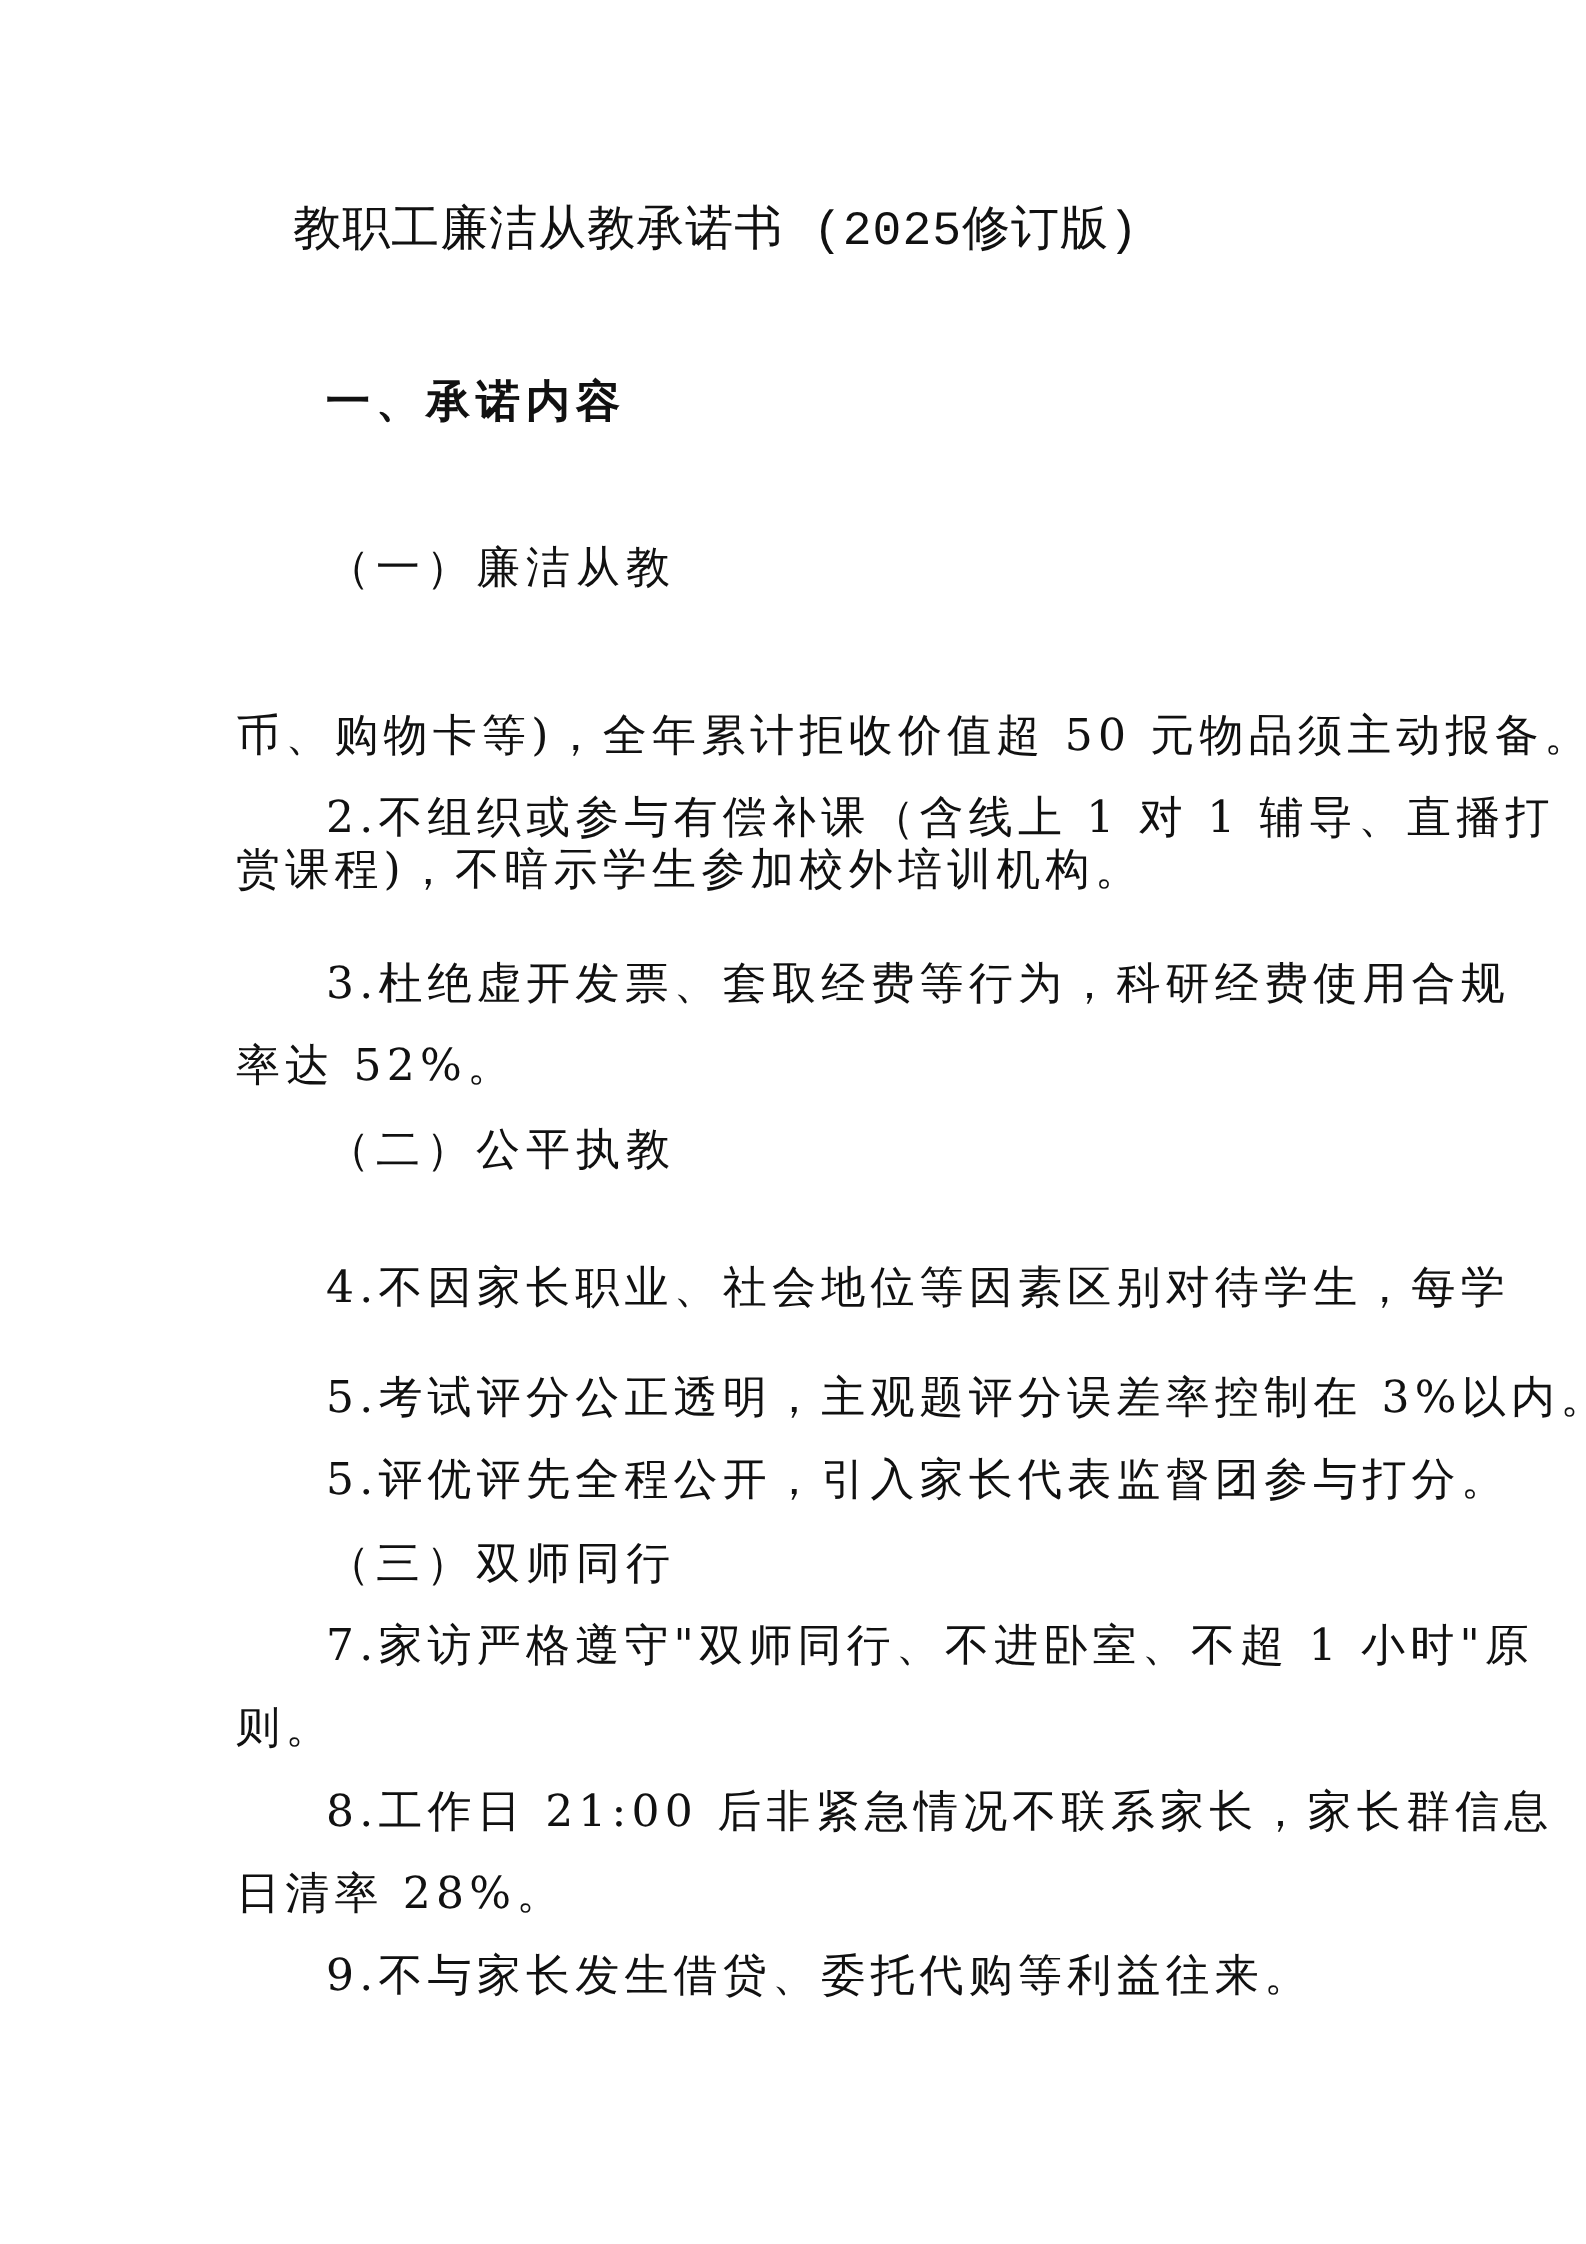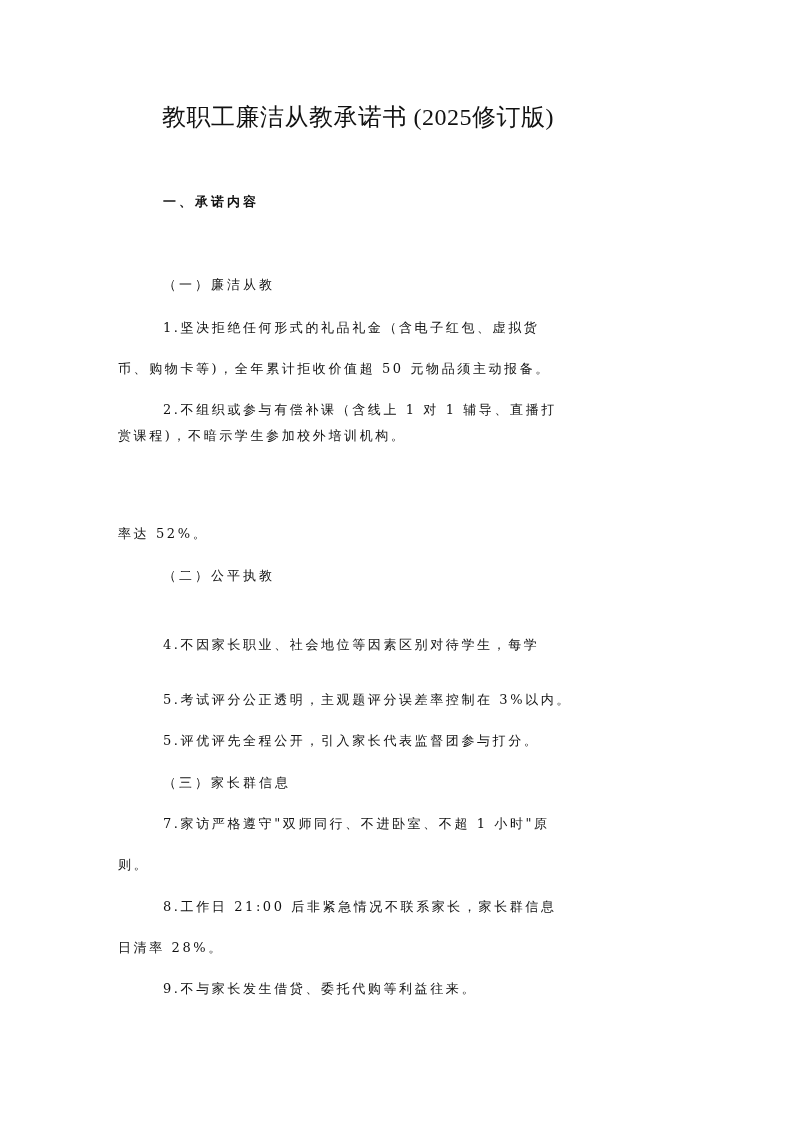--- a/index.html
+++ b/index.html
@@ -22,28 +22,28 @@
       background: #ffffff;
     }
     .title {
       position: absolute;
       left: 0;
       top: 100px;
       width: 716px;
       text-align: center;
       font-size: 24px;
       line-height: 34px;
-      font-family: Liberation Serif, serif;
+      font-family: Liberation Mono, monospace;
       color: #111111;
       letter-spacing: 0.5px;
     }
     .line {
       position: absolute;
       left: 118px;
-      font-size: 13px;
+      font-size: 22px;
       line-height: 24px;
       white-space: nowrap;
       color: #111111;
       letter-spacing: 2.6px;
     }
     .indent { left: 163px; }
     .heading {
       font-family: "DejaVu Sans", "Liberation Sans", sans-serif;
       font-weight: bold;
       letter-spacing: 3px;
@@ -59,37 +59,37 @@
 
 <div class="page">
 
   <div class="title">教职工廉洁从教承诺书 (2025修订版)</div>
 
   <div class="line indent heading" style="top:190px;">一、承诺内容</div>
 
 
   <div class="line indent subheading" style="top:273px;">（一）廉洁从教</div>
 
-  <div class="line indent" style="top:316px;">1.坚决拒绝任何形式的礼品礼金（含电子红包、虚拟货</div>
   <div class="line" style="top:357px;">币、购物卡等)，全年累计拒收价值超 50 元物品须主动报备。</div>
 
   <div class="line indent" style="top:398px;">2.不组织或参与有偿补课（含线上 1 对 1 辅导、直播打</div>
   <div class="line" style="top:424px;">赏课程)，不暗示学生参加校外培训机构。</div>
 
+  <div class="line indent" style="top:481px;">3.杜绝虚开发票、套取经费等行为，科研经费使用合规</div>
   <div class="line" style="top:522px;">率达 52%。</div>
 
   <div class="line indent subheading" style="top:564px;">（二）公平执教</div>
 
   <div class="line indent" style="top:605px;margin-top:28px;">4.不因家长职业、社会地位等因素区别对待学生，每学</div>
 
   <div class="line indent" style="top:688px;">5.考试评分公正透明，主观题评分误差率控制在 3%以内。</div>
 
   <div class="line indent" style="top:729px;">5.评优评先全程公开，引入家长代表监督团参与打分。</div>
 
-  <div class="line indent subheading" style="top:771px;">（三）家长群信息</div>
+  <div class="line indent subheading" style="top:771px;">（三）双师同行</div>
 
   <div class="line indent" style="top:812px;">7.家访严格遵守"双师同行、不进卧室、不超 1 小时"原</div>
   <div class="line" style="top:853px;">则。</div>
 
   <div class="line indent" style="top:895px;">8.工作日 21:00 后非紧急情况不联系家长，家长群信息</div>
   <div class="line" style="top:936px;">日清率 28%。</div>
 
   <div class="line indent" style="top:977px;">9.不与家长发生借贷、委托代购等利益往来。</div>
 
 </div>

